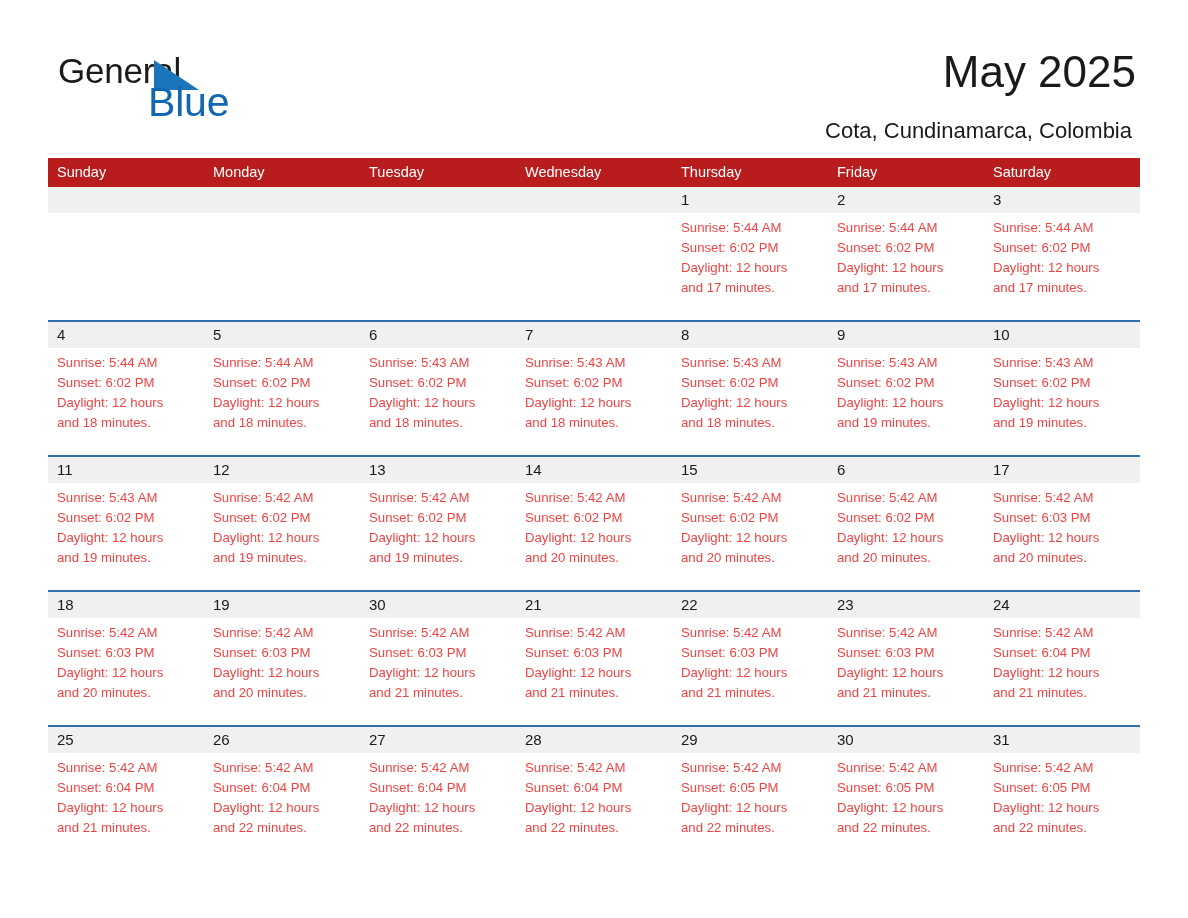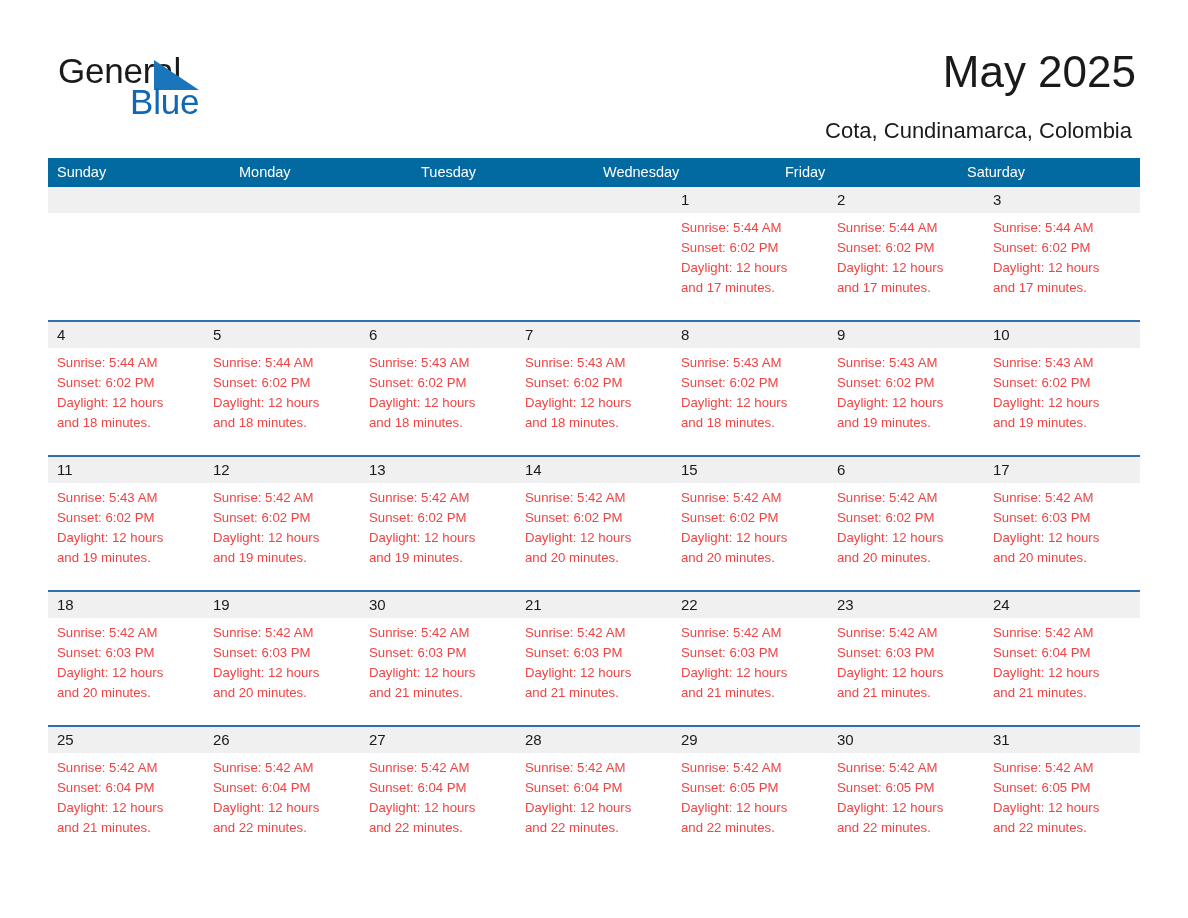--- a/index.html
+++ b/index.html
@@ -43,23 +43,23 @@
   }
   .logo-triangle {
     position: absolute;
     left: 96px;
     top: 8px;
     width: 45px;
     height: 30px;
   }
   .logo-blue {
     position: absolute;
-    left: 72px;
+    left: 90px;
     top: 31px;
-    font-size: 35px;
+    font-size: 41px;
     line-height: 38px;
     color: #1167b1;
     letter-spacing: -0.2px;
     white-space: nowrap;
   }
   .title {
     position: absolute;
     right: 52px;
     top: 46px;
     font-size: 44px;
@@ -85,21 +85,21 @@
 
   
   .calendar {
     position: absolute;
     left: 48px;
     top: 158px;
     width: 1092px;
   }
   .weekday-row {
     display: flex;
-    background: #0369a1;
+    background: #b91c1c;
     height: 29px;
   }
   .weekday {
     flex: 1 1 0;
     color: #ffffff;
     font-size: 14.5px;
     line-height: 29px;
     padding-left: 9px;
     white-space: nowrap;
     overflow: hidden;
@@ -164,20 +164,21 @@
   <h1 class="title">May 2025</h1>
   <h2 class="subtitle">Cota, Cundinamarca, Colombia</h2>
 </div>
 
 <div class="calendar">
   <div class="weekday-row">
     <div class="weekday">Sunday</div>
     <div class="weekday">Monday</div>
     <div class="weekday">Tuesday</div>
     <div class="weekday">Wednesday</div>
+    <div class="weekday">Thursday</div>
     <div class="weekday">Friday</div>
     <div class="weekday">Saturday</div>
   </div>
   <div id="weeks-container">
       <div class="week">
         <div class="week-inner">
           <div class="day-cell empty">
             <div class="daynum-band"></div>
           </div>
           <div class="day-cell empty">

